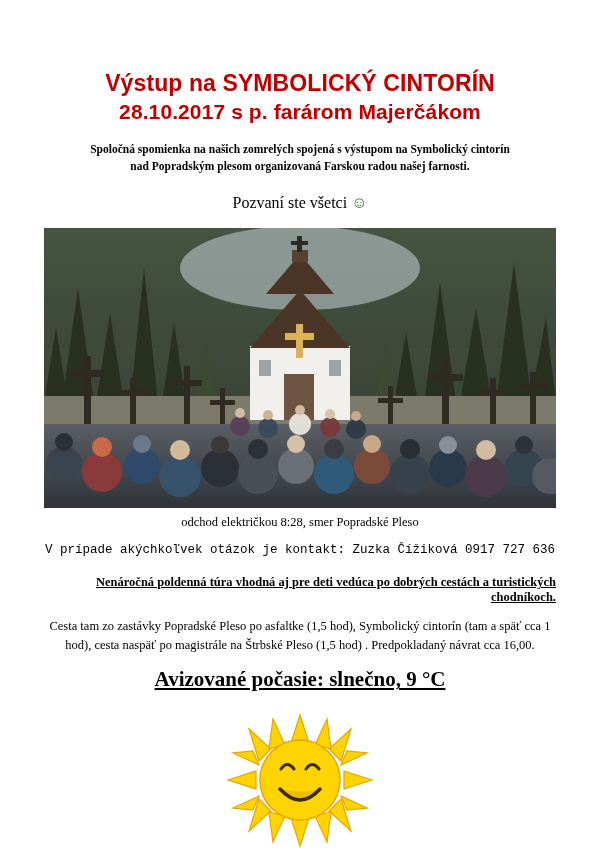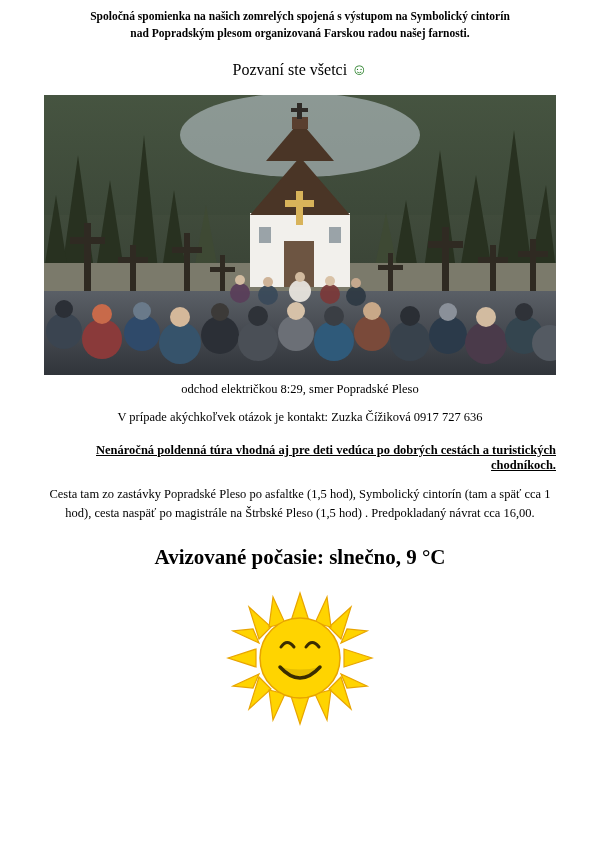--- a/index.html
+++ b/index.html
@@ -35,21 +35,21 @@
   .title .line2 {
     display: block;
     font-size: 21px;
   }
   .intro {
     text-align: center;
     font-family: "Liberation Serif", serif;
     font-weight: bold;
     font-size: 11.5px;
     line-height: 1.45;
-    margin: 8px auto 0;
+    margin: 15px auto 0;
     width: 430px;
   }
   .invite {
     text-align: center;
     font-family: "Liberation Serif", serif;
     font-weight: normal;
     font-size: 16px;
     margin-top: 20px;
   }
   .invite .smiley {
@@ -75,20 +75,21 @@
   }
   .meet-sub {
     text-align: center;
     font-size: 12.5px;
     margin-top: 7px;
   }
   .contact {
     text-align: center;
     font-size: 12.5px;
     margin-top: 6px;
+    font-family: Liberation Mono, monospace;
   }
   .route-head {
     text-align: right;
     font-weight: bold;
     font-size: 12.5px;
     text-decoration: underline;
     margin-top: 18px;
   }
   .route-body {
     text-align: center;
@@ -96,33 +97,38 @@
     line-height: 1.5;
     margin-top: 5px;
     width: 512px;
     margin-left: auto;
     margin-right: auto;
   }
   .weather {
     text-align: center;
     font-weight: bold;
     font-size: 21px;
-    margin-top: 22px;
+    margin-top: 12px;
+    text-decoration: underline;
   }
   .sun-wrap {
     margin-top: 10px;
     display: flex;
     justify-content: center;
   }
 </style>
 </head>
 <body>
 
 <div class="page">
 
+  <h1 class="title">
+    <span>Výstup na SYMBOLICKÝ CINTORÍN</span>
+    <span class="line2">28.10.2017 s p. farárom Majerčákom</span>
+  </h1>
 
   <p class="intro">Spoločná spomienka na našich zomrelých spojená s výstupom na Symbolický cintorín nad Popradským plesom organizovaná Farskou radou našej farnosti.</p>
 
   <p class="invite">
     <span>Pozvaní ste všetci</span>
     <span class="smiley">☺</span>
   </p>
 
   <div class="photo-wrap">
     <svg class="photo" viewBox="0 0 512 280" preserveAspectRatio="none">
@@ -245,21 +251,21 @@
         <circle cx="286" cy="199" r="10" fill="#7a3a3a"></circle>
           <circle cx="286" cy="186" r="5" fill="#d8c0a4"></circle>
         <circle cx="312" cy="201" r="10" fill="#2f3a44"></circle>
           <circle cx="312" cy="188" r="5" fill="#c9ab8f"></circle>
         <circle cx="256" cy="196" r="11" fill="#e8e4de"></circle>
           <circle cx="256" cy="182" r="5" fill="#d8c0a4"></circle>
       </g>
     </svg>
   </div>
 
-  <p class="meet-sub">odchod električkou 8:29, smer Popradské Pleso</p>
+  <p class="meet-sub">odchod električkou 8:28, smer Popradské Pleso</p>
   <p class="contact">V prípade akýchkoľvek otázok je kontakt: Zuzka Čížiková 0917 727 636</p>
 
   <p class="route-head">Nenáročná poldenná túra vhodná aj pre deti vedúca po dobrých cestách a turistických chodníkoch.</p>
   <p class="route-body">Cesta tam zo zastávky Popradské Pleso po asfaltke (1,5 hod), Symbolický cintorín (tam a späť cca 1 hod), cesta naspäť po magistrále na Štrbské Pleso (1,5 hod) . Predpokladaný návrat cca 16,00.</p>
 
   <p class="weather">Avizované počasie: slnečno, 9 °C</p>
 
   <div class="sun-wrap">
     <svg width="150" height="135" viewBox="0 0 150 135">
       <g fill="#ffd400" stroke="#e8a400" stroke-width="1.2">

